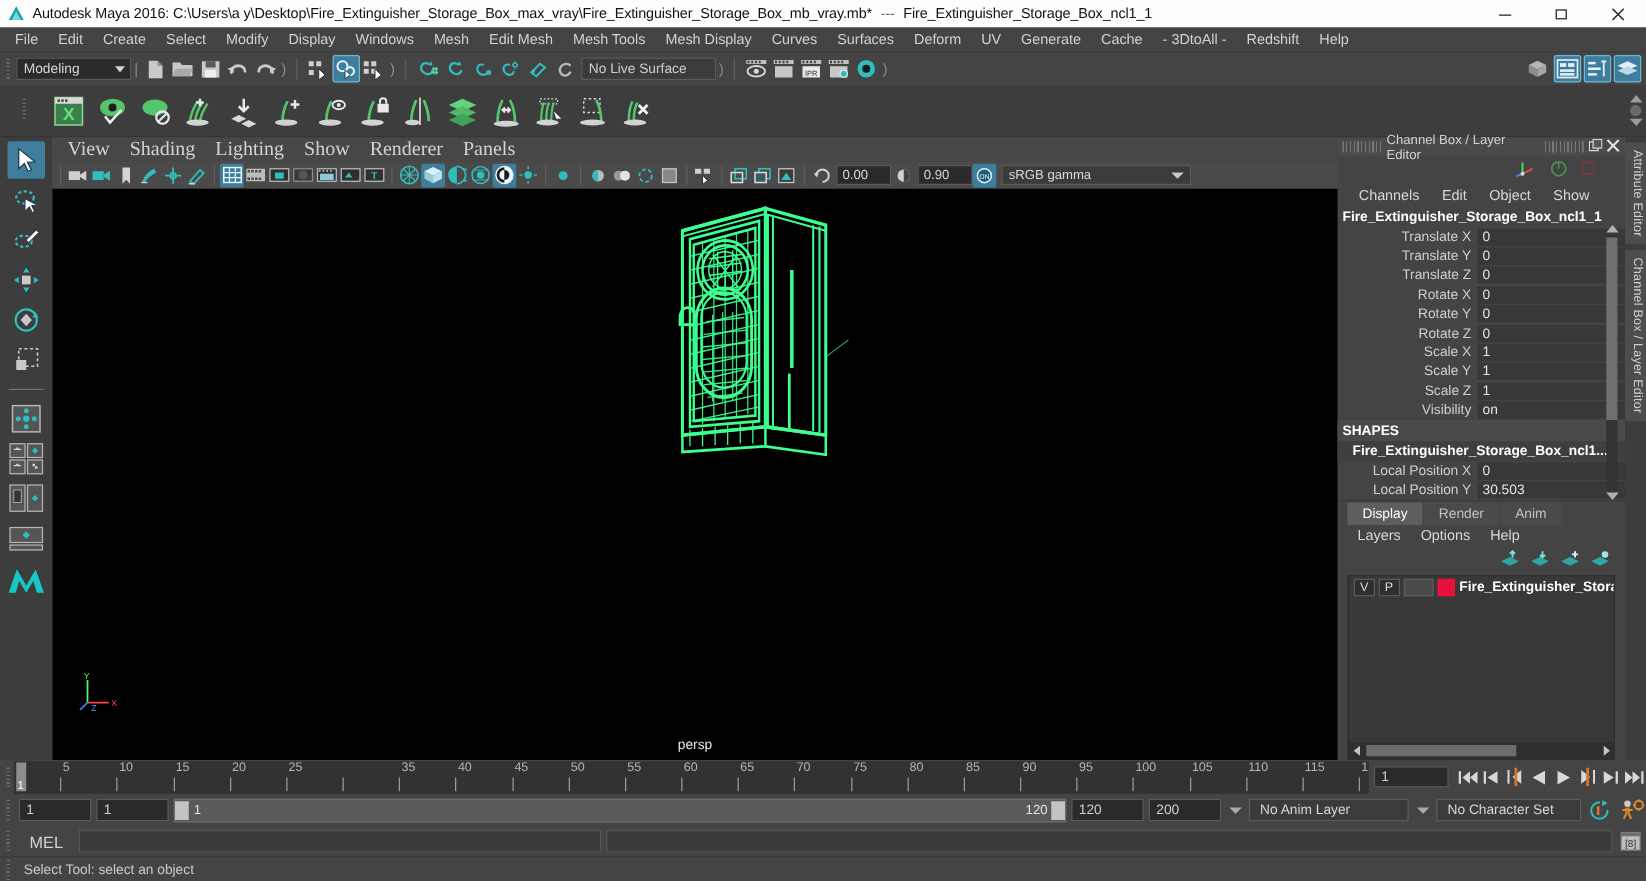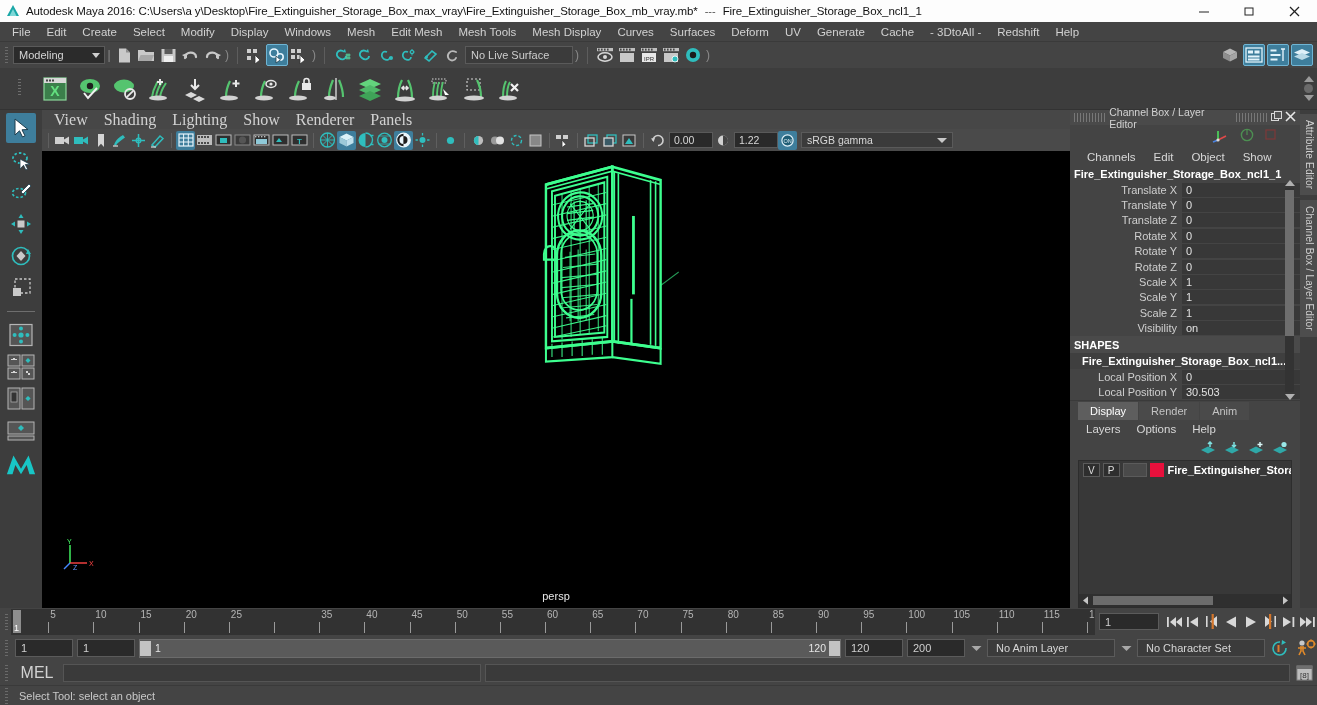--- a/index.html
+++ b/index.html
@@ -188,21 +188,21 @@
   .rg-handle { width: 11px; height: 15px; background:#c3c3c3; }
   .rg-lab-l { font-size:10.5px; color:#e6e6e6; margin-left: 4px;}
   .rg-lab-r { font-size:10.5px; color:#e6e6e6; margin-left:auto; margin-right:3px;}
   .rg-drop { width:14px; height:18px; display:flex;align-items:center;justify-content:center;}
   .rg-combo { height:18px; background:#3b3b3b; border:1px solid #5b5b5b; font-size:11px; color:#d6d6d6;
               display:flex; align-items:center; padding-left: 8px; }
   .rg-ico { width: 22px; height: 22px; display:flex;align-items:center;justify-content:center;}
 
   
   .melrow { height: 24px; background:#444; display:flex; align-items:center; flex:0 0 24px; padding-left:2px; gap:4px;}
-  .mel-lab { width: 44px; text-align:center; font-size:16px; color:#d2d2d2; flex:0 0 44px;}
+  .mel-lab { width: 44px; text-align:center; font-size:13px; color:#d2d2d2; flex:0 0 44px;}
   .mel-in { height: 18px; background:#3a3a3a; border:1px solid #555;}
   .mel-in.a { flex: 0 0 418px; }
   .mel-in.b { flex: 1 1 auto; }
   .mel-btn { width: 20px; height: 18px; display:flex;align-items:center;justify-content:center; flex:0 0 20px; margin-right:3px;}
 
   
   .helpbar { height: 20px; background:#444; display:flex; align-items:center; flex:0 0 20px; padding-left:2px; border-top:1px solid #3a3a3a;}
   .help-txt { font-size: 11px; color:#c9c9c9; padding-left: 8px;}
 </style>
 </head>
@@ -904,21 +904,21 @@
             <path d="M1 5.5 L5 5 L3.6 9 Z" fill="#d0d0d0"></path>
           </svg>
         </div>
         <div class="vp-num">0.00</div>
         <div class="vp-ico">
           <svg width="16" height="15" viewBox="0 0 16 15">
               <circle cx="8" cy="7.5" r="5" fill="#d0d0d0"></circle>
               <path d="M8 2.5 A5 5 0 0 1 8 12.5 Z" fill="#444"></path>
             </svg>
         </div>
-        <div class="vp-num">1.22</div>
+        <div class="vp-num">0.90</div>
         <div class="vp-ico on">
           <svg width="17" height="15" viewBox="0 0 17 15">
               <circle cx="8.5" cy="7.5" r="5.6" fill="#1f5d75" stroke="#dff0f8" stroke-width="1.2"></circle>
             <text x="8.5" y="10.4" font-size="5.5" fill="#dff0f8" text-anchor="middle" font-family="Liberation Sans">ON</text>
             </svg>
         </div>
         <div class="vp-gamma">
           <span>sRGB gamma</span>
           <span class="caret"></span>
         </div>
@@ -1374,21 +1374,21 @@
       <svg width="11" height="7" viewBox="0 0 11 7">
           <path d="M0.5 1 L10.5 1 L5.5 6 Z" fill="#a8a8a8"></path>
         </svg>
     </div>
     <div class="rg-combo" style="width:128px">No Anim Layer</div>
     <div class="rg-drop">
       <svg width="11" height="7" viewBox="0 0 11 7">
           <path d="M0.5 1 L10.5 1 L5.5 6 Z" fill="#a8a8a8"></path>
         </svg>
     </div>
-    <div class="rg-combo" style="width:128px">No Character Set</div>
+    <div class="rg-combo" style="width:116px">No Character Set</div>
     <div class="rg-ico">
       <svg width="20" height="18" viewBox="0 0 20 18">
         <path d="M16 9 A6.5 6.5 0 1 1 10 3" fill="none" stroke="#2fbdbd" stroke-width="1.6"></path>
         <path d="M12 1 L16 3.5 L11.5 6 Z" fill="#2fbdbd"></path>
         <rect x="7.5" y="6" width="2" height="7" fill="#e07b2b"></rect>
       </svg>
     </div>
     <div class="rg-ico">
       <svg width="20" height="18" viewBox="0 0 20 18">
         <circle cx="6" cy="4" r="2.6" fill="#c9c9c9"></circle>

